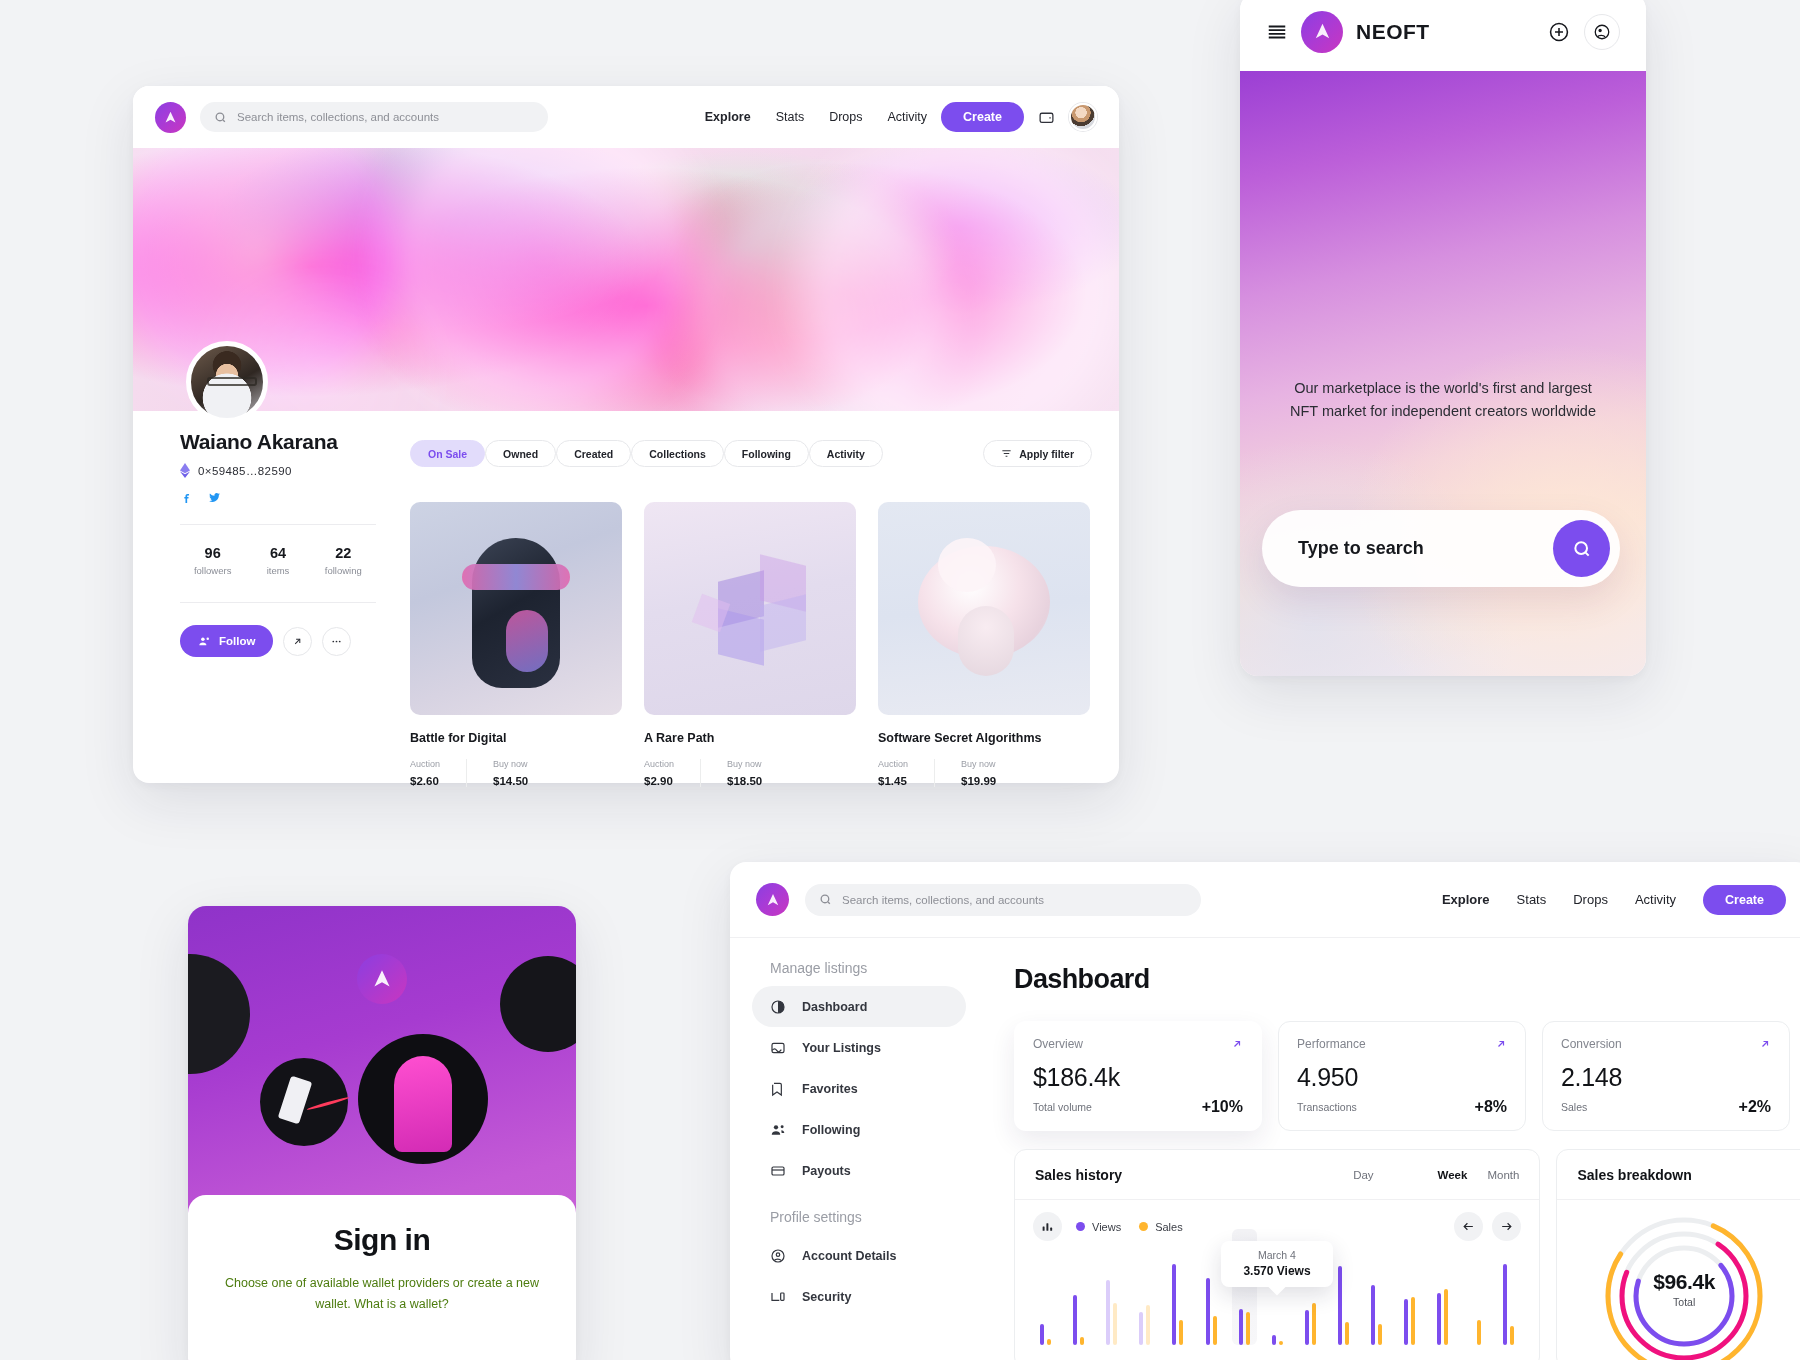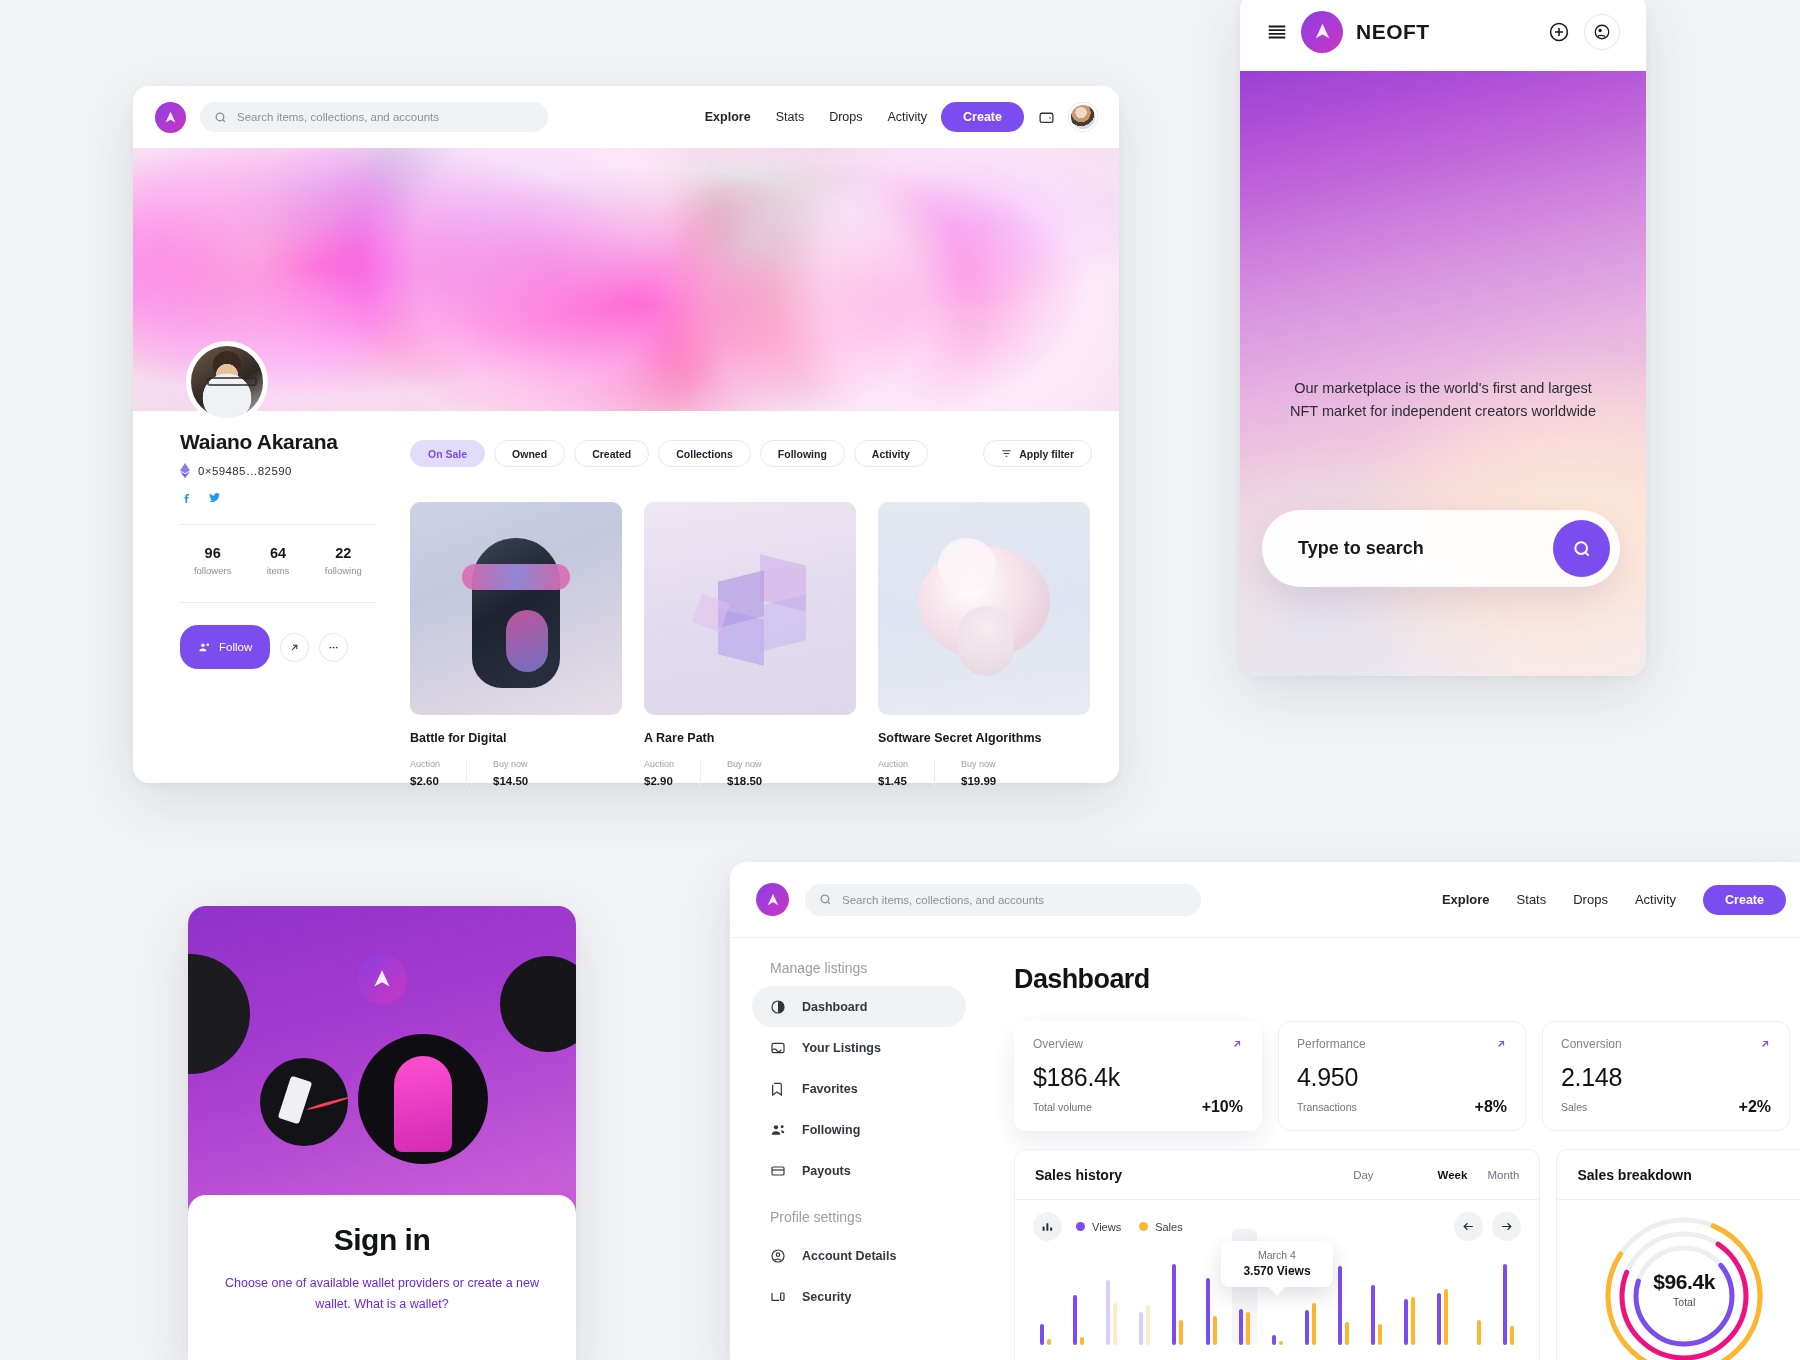--- a/index.html
+++ b/index.html
@@ -85,34 +85,34 @@
   .eth-glyph { width: 10px; height: 15px; }
   .profile-bio { margin-top: 24px; font-size: 11px; line-height: 1.62; color: #6d7079; }
   .socials { display: flex; gap: 15px; margin-top: 13px; }
   .socials svg { width: 13px; height: 13px; color: #2196f3; }
   .stat-row { display: flex; margin-top: 20px; padding-top: 20px; border-top: 1px solid #ececef; }
   .stat { flex: 1; text-align: center; }
   .stat-num { font-size: 14.5px; font-weight: bold; color: #16181d; }
   .stat-lbl { font-size: 9.5px; color: #8b8e97; margin-top: 4px; }
   .action-row { display: flex; align-items: center; gap: 10px; margin-top: 26px; padding-top: 22px; border-top: 1px solid #ececef; }
   .btn-follow {
-    background: #7c4dee; color: #fff; border-radius: 18px; height: 44px;
+    background: #7c4dee; color: #fff; border-radius: 18px; height: 32px;
     display: flex; align-items: center; gap: 8px; padding: 0 18px;
-    font-size: 11.5px; font-weight: normal;
+    font-size: 11.5px; font-weight: bold;
   }
   .btn-follow svg { width: 13px; height: 13px; }
   .round-btn {
     width: 29px; height: 29px; border-radius: 50%; border: 1px solid #e6e7ea;
     display: flex; align-items: center; justify-content: center; color: #2b2d34; background:#fff;
   }
   .round-btn svg { width: 11px; height: 11px; }
 
   
   .profile-right { position: absolute; left: 410px; top: 440px; width: 682px; }
-  .tabrow { display: flex; align-items: center; gap: 9px; }
+  .tabrow { display: flex; align-items: center; }
   .pill {
     border: 1px solid #e7e8eb; border-radius: 16px; height: 27px;
     display: flex; align-items: center; padding: 0 17px;
     font-size: 10.5px; font-weight: bold; color: #22242b; background: #fff; white-space: nowrap;
   }
   .pill.sel { background: #e2dcfb; border-color: #e2dcfb; color: #7c4dee; }
   .pill.filter { margin-left: auto; gap: 7px; font-weight: bold; }
   .pill.filter svg { width: 11px; height: 11px; }
 
   .nftgrid { display: flex; gap: 22px; margin-top: 35px; }
@@ -179,21 +179,21 @@
     position: absolute; left: 50%; transform: translateX(-50%); top: 48px;
     width: 50px; height: 50px; border-radius: 50%;
     background: linear-gradient(135deg,#8b3ee0,#c936c0);
     display:flex; align-items:center; justify-content:center; z-index: 4;
   }
   #signin-sheet {
     position: absolute; left: 0; right: 0; bottom: 0; height: 181px;
     background: #fff; border-radius: 18px 18px 0 0; text-align: center; padding-top: 28px; z-index: 6;
   }
   #signin-sheet h2 { font-size: 30px; font-weight: bold; color: #111317; letter-spacing: -.5px; }
-  #signin-sheet p { font-size: 12.5px; line-height: 1.65; color: #6d28d9; margin-top: 16px; padding: 0 28px; }
+  #signin-sheet p { font-size: 12.5px; line-height: 1.65; color: #4d7c0f; margin-top: 16px; padding: 0 28px; }
 
   
   #dash {
     position: absolute; left: 730px; top: 862px; width: 1082px; height: 510px;
     background: #fff; border-radius: 16px; overflow: hidden;
   }
   #dash-top { height: 75px; display: flex; align-items: center; gap: 16px; padding: 0 26px; }
   #dash-top .logo { width: 33px; height: 33px; }
   #dash-search { width: 396px; height: 32px; }
   #dash-nav { margin-left: auto; display:flex; align-items:center; gap: 27px; font-size: 13px; color:#22242b; }

